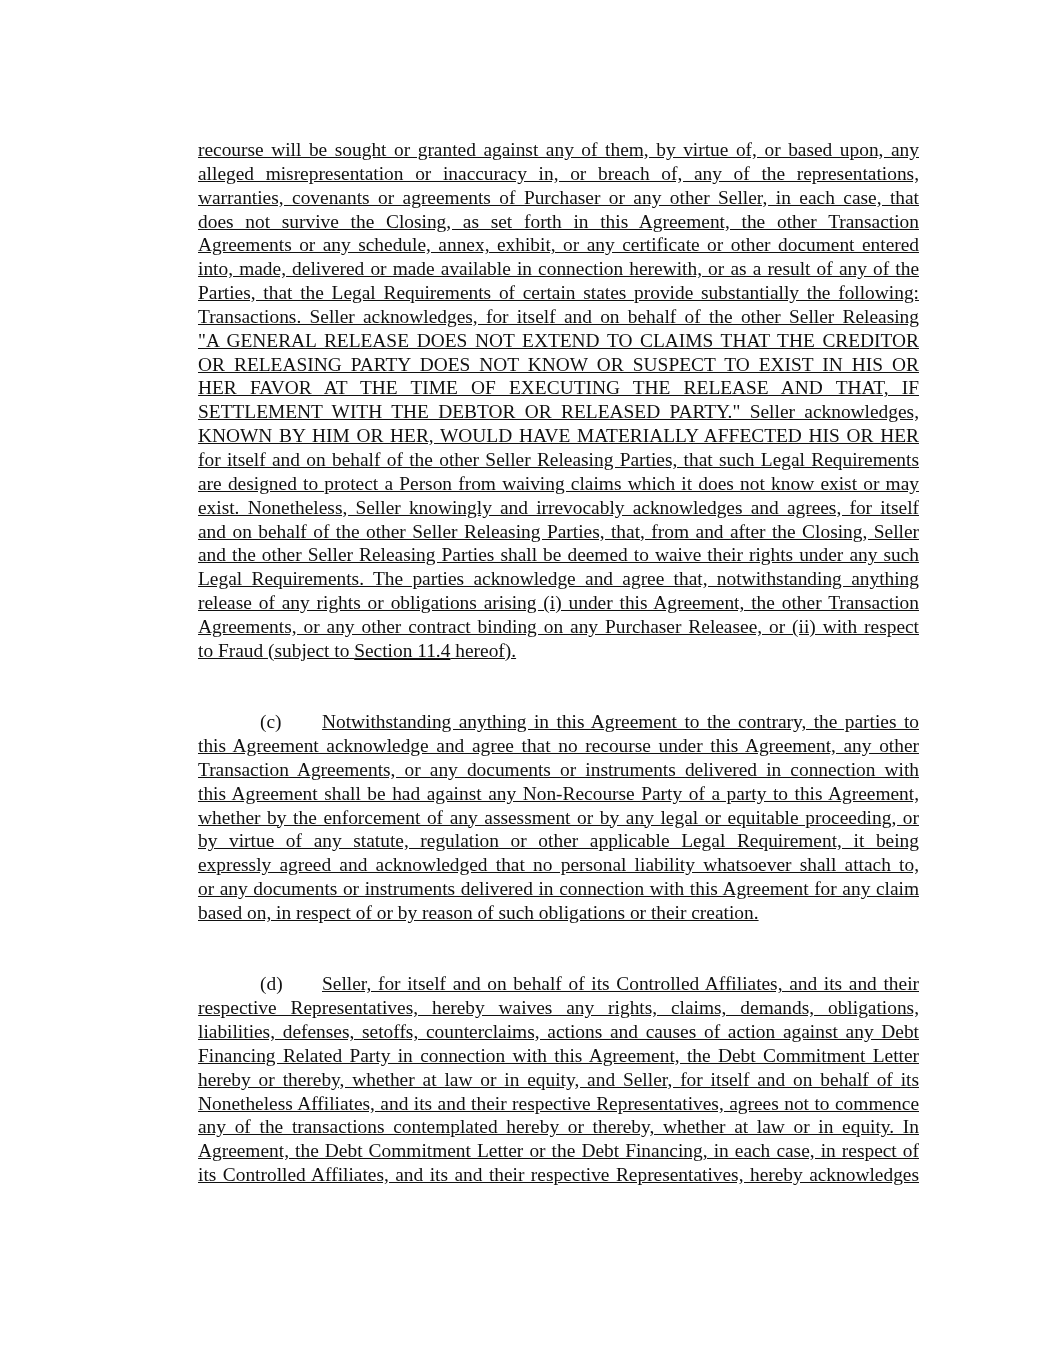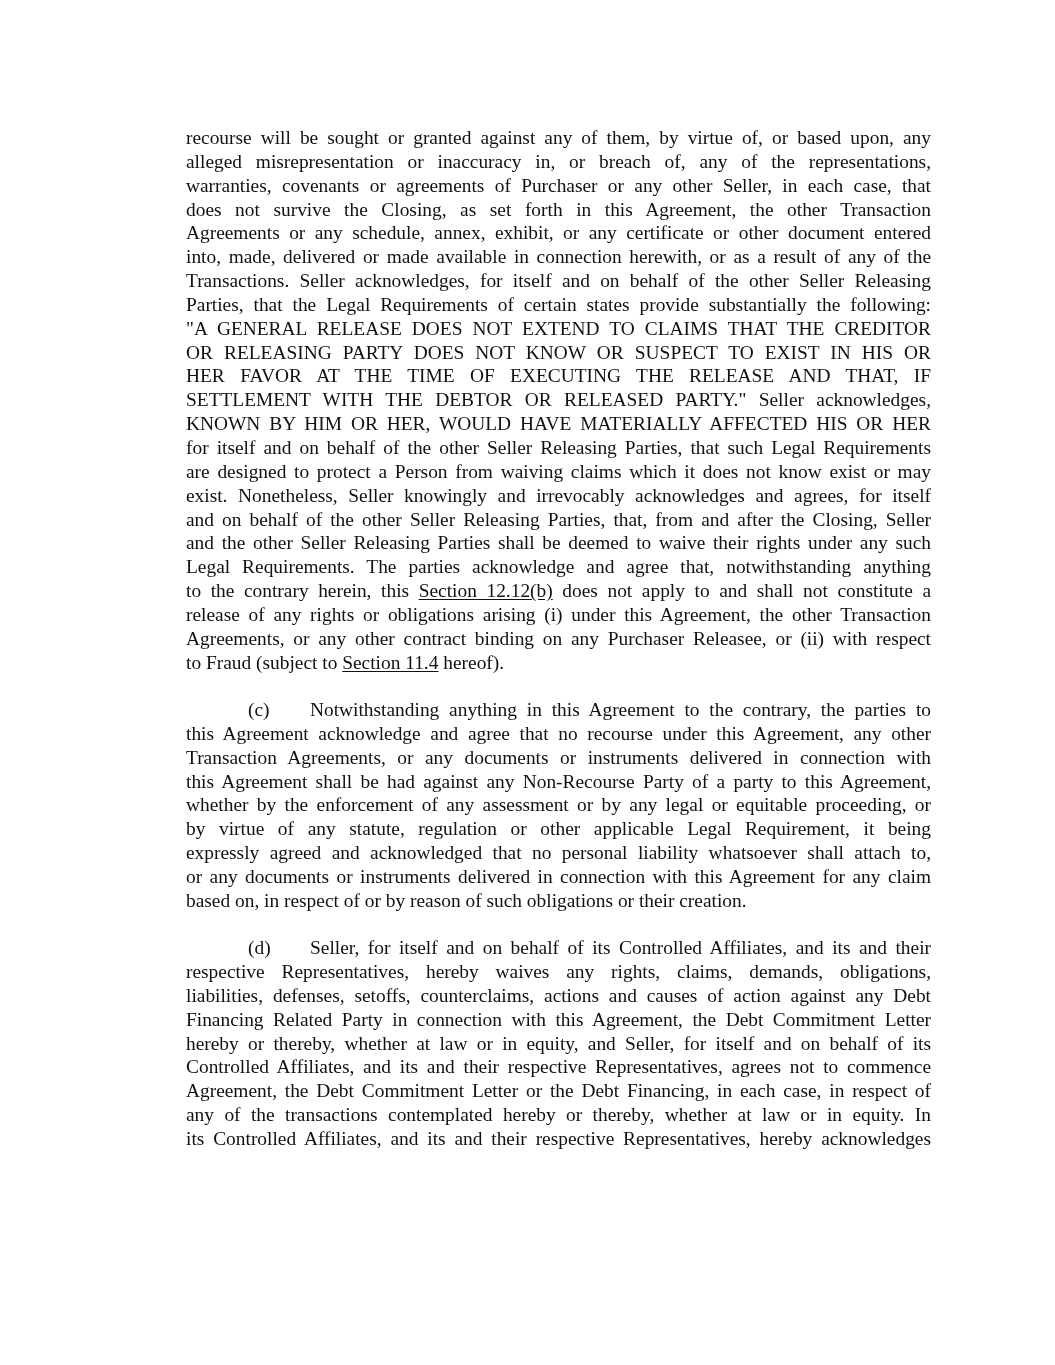--- a/index.html
+++ b/index.html
@@ -2,21 +2,21 @@
 <html><head>
 <meta charset="utf-8">
 <style>
   html, body { margin: 0; padding: 0; background: #ffffff; }
   body { width: 1055px; height: 1365px; position: relative; overflow: hidden; }
   .page {
     position: absolute; left: 186px; top: 126px; width: 745px;
     font-family: "Liberation Serif", "DejaVu Serif", serif;
     font-size: 19.4px; color: #111111;
   }
-  .para { margin: 0; }
+  .para { margin: 12px; text-decoration: underline; }
   .line {
     display: block; height: 23.85px; line-height: 23.85px;
     white-space: nowrap; text-align: justify; text-align-last: justify;
     overflow: visible;
   }
   .line.last { text-align-last: left; }
   .gap { height: 23.6px; }
   .indent { padding-left: 62px; }
   .label { display: inline-block; width: 62px; }
   .u { text-decoration: underline; text-underline-offset: 2px; }
@@ -26,34 +26,33 @@
 
 <div class="page">
 
   <div class="para">
     <span class="line">recourse will be sought or granted against any of them, by virtue of, or based upon, any</span>
     <span class="line">alleged misrepresentation or inaccuracy in, or breach of, any of the representations,</span>
     <span class="line">warranties, covenants or agreements of Purchaser or any other Seller, in each case, that</span>
     <span class="line">does not survive the Closing, as set forth in this Agreement, the other Transaction</span>
     <span class="line">Agreements or any schedule, annex, exhibit, or any certificate or other document entered</span>
     <span class="line">into, made, delivered or made available in connection herewith, or as a result of any of the</span>
+    <span class="line">Parties, that the Legal Requirements of certain states provide substantially the following:</span>
     <span class="line">Transactions.  Seller acknowledges, for itself and on behalf of the other Seller Releasing</span>
-    <span class="line">Parties, that the Legal Requirements of certain states provide substantially the following:</span>
     <span class="line">"A GENERAL RELEASE DOES NOT EXTEND TO CLAIMS THAT THE CREDITOR</span>
     <span class="line">OR RELEASING PARTY DOES NOT KNOW OR SUSPECT TO EXIST IN HIS OR</span>
     <span class="line">HER FAVOR AT THE TIME OF EXECUTING THE RELEASE AND THAT, IF</span>
     <span class="line">SETTLEMENT WITH THE DEBTOR OR RELEASED PARTY." Seller acknowledges,</span>
     <span class="line">KNOWN BY HIM OR HER, WOULD HAVE MATERIALLY AFFECTED HIS OR HER</span>
     <span class="line">for itself and on behalf of the other Seller Releasing Parties, that such Legal Requirements</span>
     <span class="line">are designed to protect a Person from waiving claims which it does not know exist or may</span>
     <span class="line">exist.  Nonetheless, Seller knowingly and irrevocably acknowledges and agrees, for itself</span>
     <span class="line">and on behalf of the other Seller Releasing Parties, that, from and after the Closing, Seller</span>
     <span class="line">and the other Seller Releasing Parties shall be deemed to waive their rights under any such</span>
     <span class="line">Legal Requirements.  The parties acknowledge and agree that, notwithstanding anything</span>
-    <span class="line"><span>to the contrary herein, this </span><span class="u">Section 12.12(b)</span><span> does not apply to and shall not constitute a</span></span>
     <span class="line">release of any rights or obligations arising (i) under this Agreement, the other Transaction</span>
     <span class="line">Agreements, or any other contract binding on any Purchaser Releasee, or (ii) with respect</span>
     <span class="line last"><span>to Fraud (subject to </span><span class="u">Section 11.4</span><span> hereof).</span></span>
   </div>
 
   <div class="gap"></div>
 
   <div class="para">
     <span class="line indent"><span class="label">(c)</span><span>Notwithstanding anything in this Agreement to the contrary, the parties to</span></span>
     <span class="line">this Agreement acknowledge and agree that no recourse under this Agreement, any other</span>
@@ -67,19 +66,19 @@
   </div>
 
   <div class="gap"></div>
 
   <div class="para">
     <span class="line indent"><span class="label">(d)</span><span>Seller, for itself and on behalf of its Controlled Affiliates, and its and their</span></span>
     <span class="line">respective Representatives, hereby waives any rights, claims, demands, obligations,</span>
     <span class="line">liabilities, defenses, setoffs, counterclaims, actions and causes of action against any Debt</span>
     <span class="line">Financing Related Party in connection with this Agreement, the Debt Commitment Letter</span>
     <span class="line">hereby or thereby, whether at law or in equity, and Seller, for itself and on behalf of its</span>
-    <span class="line">Controlled Affiliates, and its and their respective Representatives, agrees not to commence</span>
+    <span class="line">Nonetheless Affiliates, and its and their respective Representatives, agrees not to commence</span>
+    <span class="line">any of the transactions contemplated hereby or thereby, whether at law or in equity.  In</span>
     <span class="line">Agreement, the Debt Commitment Letter or the Debt Financing, in each case, in respect of</span>
-    <span class="line">any of the transactions contemplated hereby or thereby, whether at law or in equity.  In</span>
     <span class="line">its Controlled Affiliates, and its and their respective Representatives, hereby acknowledges</span>
   </div>
 
 </div>
 
 </body></html>

